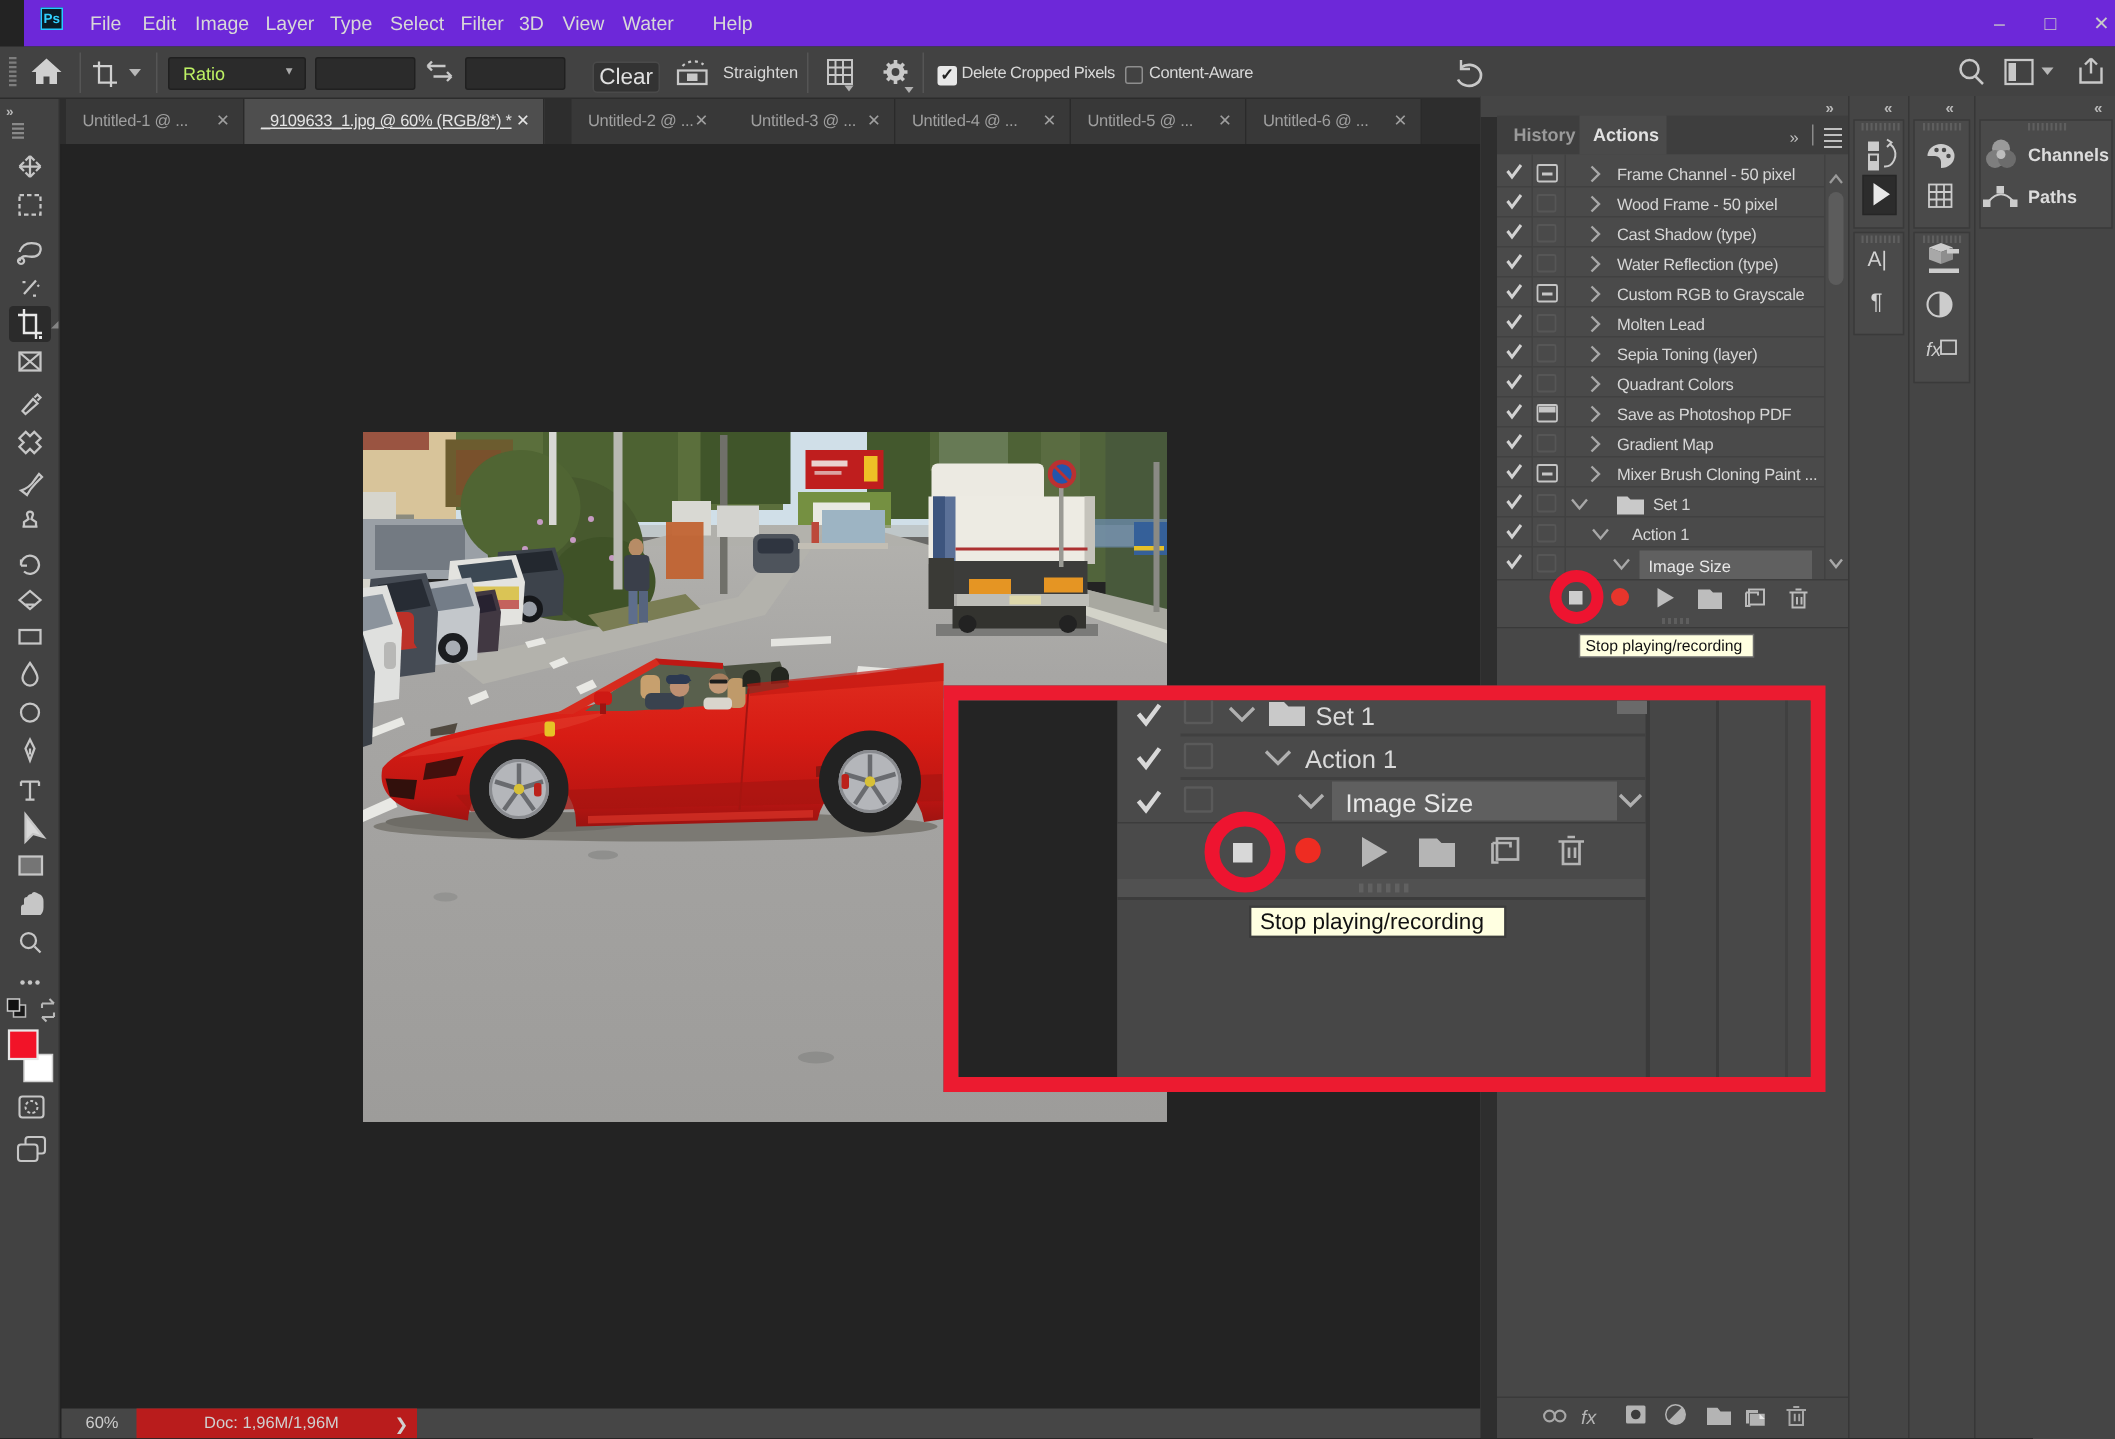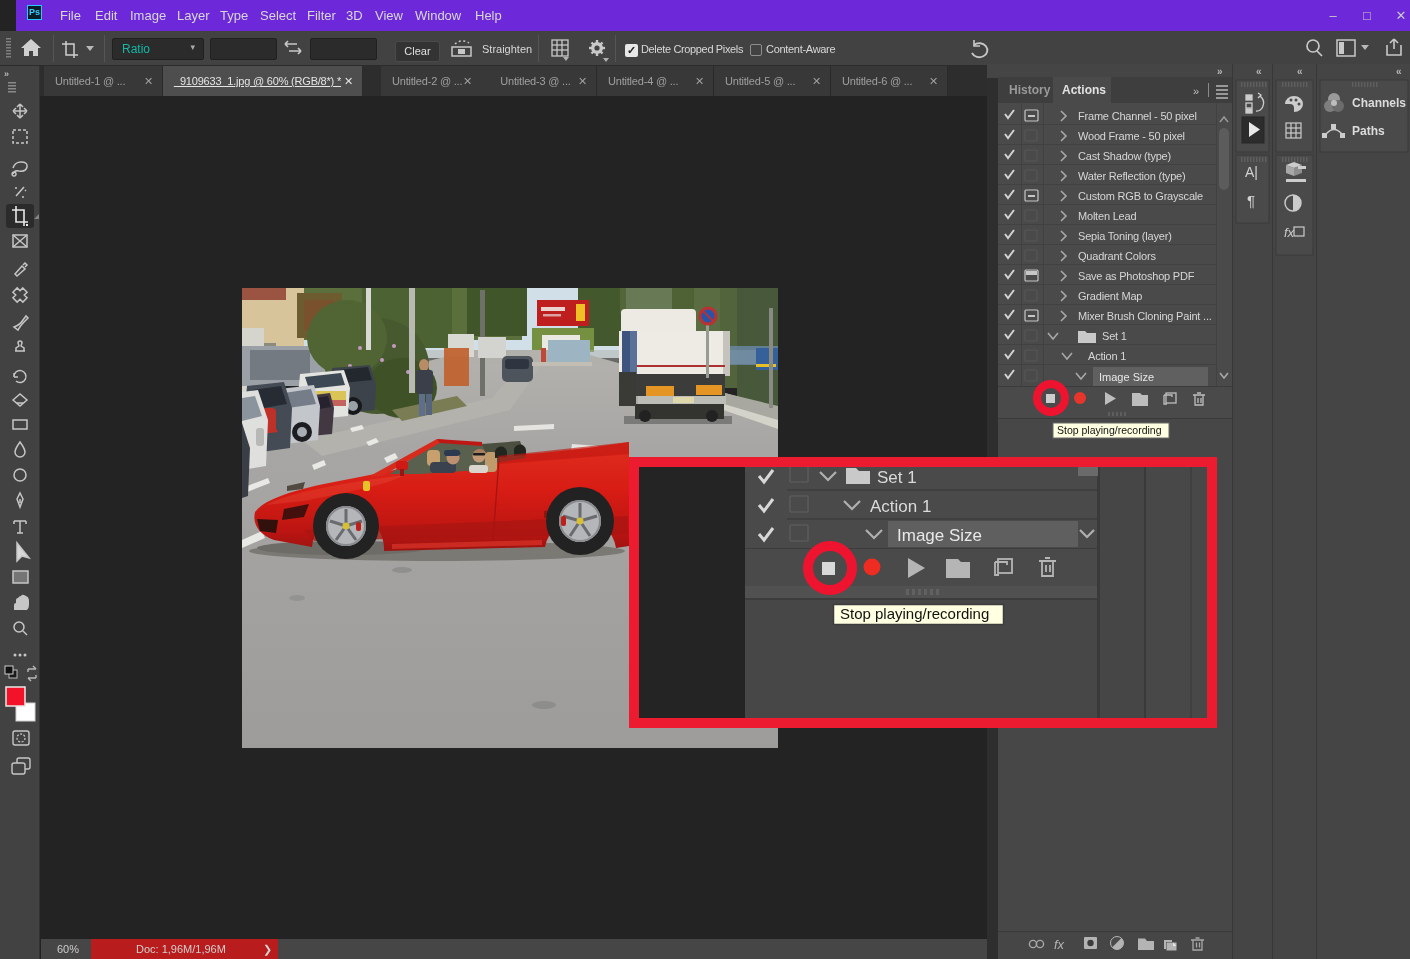--- a/index.html
+++ b/index.html
@@ -42,21 +42,21 @@
     <div id="pslogo">Ps</div>
     <span class="mi" style="left:44px">File</span>
     <span class="mi" style="left:79px">Edit</span>
     <span class="mi" style="left:114px">Image</span>
     <span class="mi" style="left:161px">Layer</span>
     <span class="mi" style="left:204px">Type</span>
     <span class="mi" style="left:244px">Select</span>
     <span class="mi" style="left:291px">Filter</span>
     <span class="mi" style="left:330px">3D</span>
     <span class="mi" style="left:359px">View</span>
-    <span class="mi" style="left:399px">Window</span>
+    <span class="mi" style="left:399px">Water</span>
     <span class="mi" style="left:459px">Help</span>
     <div class="wctl" style="left:1300px">–</div>
     <div class="wctl" style="left:1334px">□</div>
     <div class="wctl" style="left:1368px">✕</div>
   </div>
 
   <div id="optbar" class="abs">
     <div id="opt-icons" style="position:absolute;left:0;top:0;width:1410px;height:35px;">
     <svg width="1410" height="35" viewBox="0 0 1410 35">
       <g fill="#7e7e7e">
@@ -119,26 +119,26 @@
       <rect x="1337" y="9" width="18" height="16" fill="none" stroke="#c8c8c8" stroke-width="1.5"></rect>
       <rect x="1339" y="11" width="5" height="12" fill="#c8c8c8"></rect>
       <path d="M1361,14 l4,5 l4,-5 Z" fill="#b8b8b8"></path>
 
       <g stroke="#c8c8c8" stroke-width="1.6" fill="none">
         <path d="M1387,14 l0,10 l14,0 l0,-10 M1394,18 l0,-10 M1394,8 l-4,4 M1394,8 l4,4"></path>
       </g>
     </svg>
     </div>
     <div class="field" style="left:112px; width:92px;">
-        <span style="position:absolute;left:9px;top:3px;color:#14b8a6;">Ratio</span>
+        <span style="position:absolute;left:9px;top:3px;color:#bef264;">Ratio</span>
         <span style="position:absolute;right:8px;top:3px;color:#aaa;font-size:9px;">▾</span>
       </div>
     <div class="field" style="left:210px; width:67px;"></div>
     <div class="field" style="left:310px; width:67px;"></div>
-    <div style="position:absolute;left:395px;top:10px;width:45px;height:21px;background:#333;border:1px solid #4a4a4a;border-radius:3px;color:#e0e0e0;text-align:center;line-height:19px;font-size:11px;">Clear</div>
+    <div style="position:absolute;left:395px;top:10px;width:45px;height:21px;background:#333;border:1px solid #4a4a4a;border-radius:3px;color:#e0e0e0;text-align:center;line-height:19px;font-size:15px;">Clear</div>
     <span class="obtxt" style="left:482px">Straighten</span>
     <span class="obtxt" style="left:641px;letter-spacing:-0.35px">Delete Cropped Pixels</span>
     <span class="obtxt" style="left:766px;letter-spacing:-0.3px">Content-Aware</span>
     <div class="vsep" style="left:53px"></div>
     <div class="vsep" style="left:104px"></div>
     <div class="vsep" style="left:538px"></div>
     <div class="vsep" style="left:615px"></div>
     <div style="position:absolute;left:625px;top:13px;width:13px;height:13px;background:#e8e8e8;border-radius:2px;color:#222;font-size:11px;line-height:13px;text-align:center;font-weight:bold;">✓</div>
     <div class="cb" style="left:750px"></div>
   </div>

